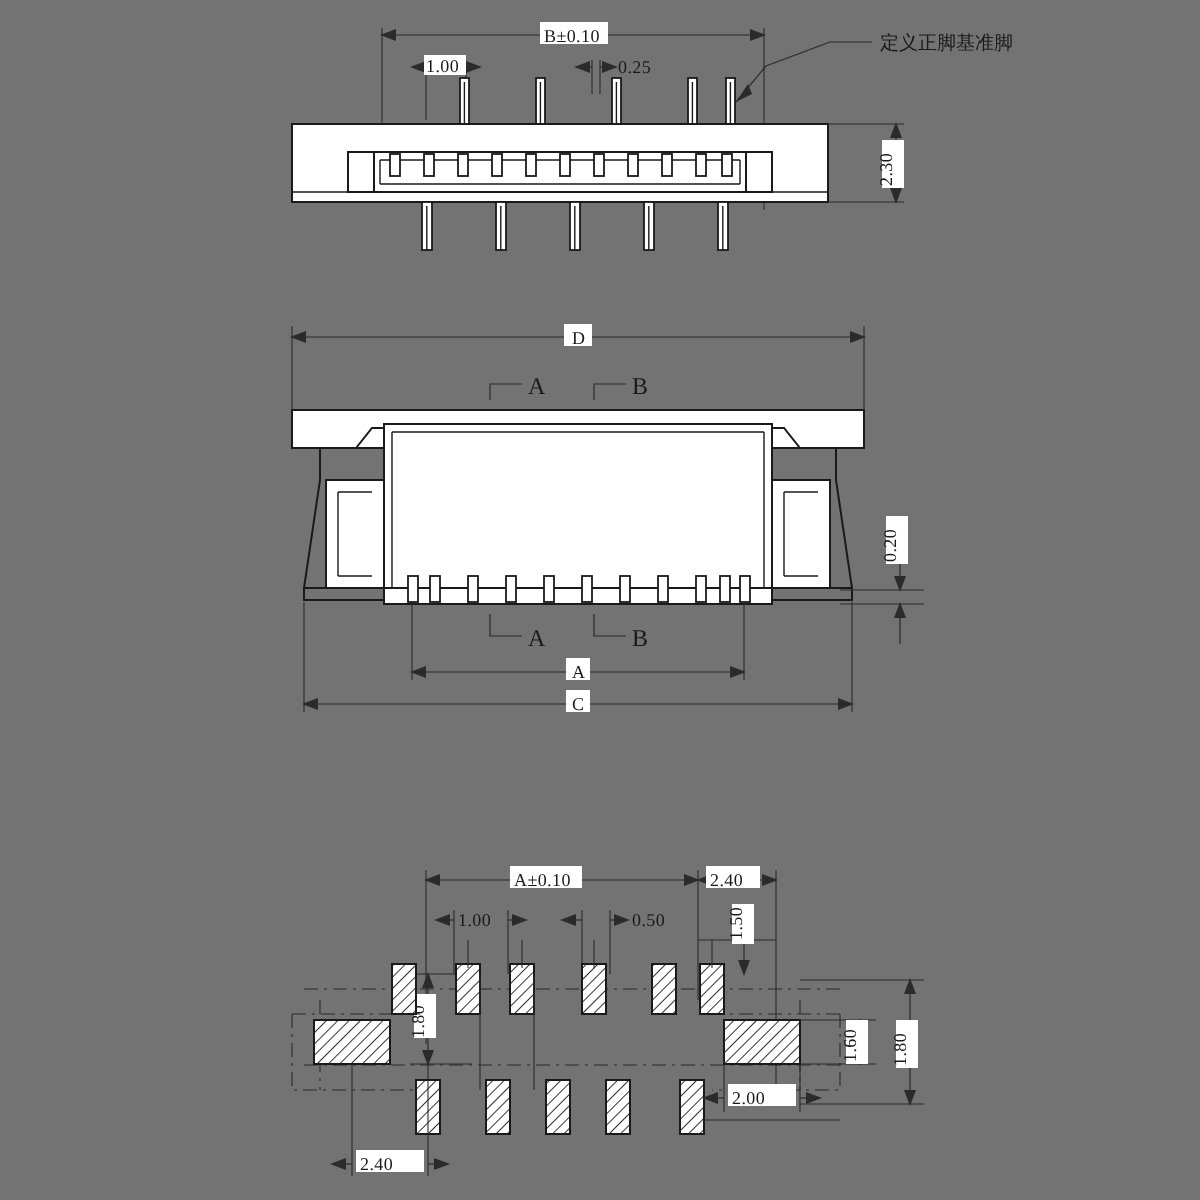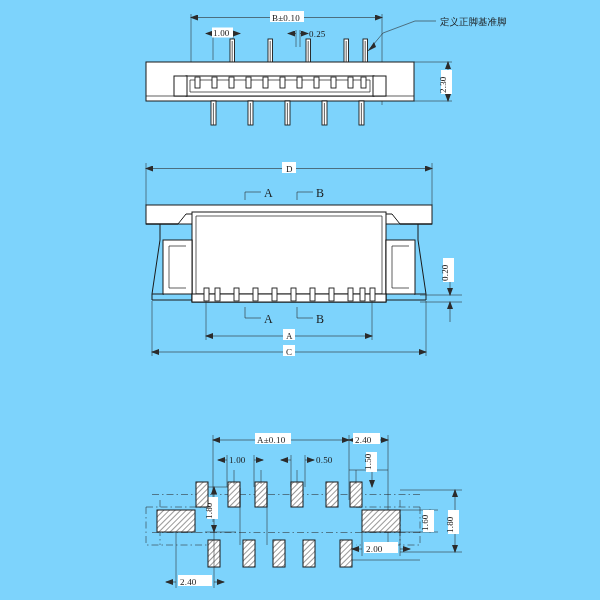--- a/index.html
+++ b/index.html
@@ -10,21 +10,21 @@
   body {
     width: 600px;
     height: 600px;
     font-family: "Liberation Serif", serif;
     overflow: hidden;
   }
   #sheet {
     position: relative;
     width: 600px;
     height: 600px;
-    background: #7dd3fc;
+    background: #737373;
   }
   svg#drawing {
     display: block;
     width: 600px;
     height: 600px;
   }
   .ln      { stroke: #1a1a1a; stroke-width: 1; fill: none; }
   .ln-thin { stroke: #1a1a1a; stroke-width: 0.7; fill: none; }
   .dim     { stroke: #2b2b2b; stroke-width: 0.6; fill: none; }
   .ext     { stroke: #2b2b2b; stroke-width: 0.55; fill: none; }

